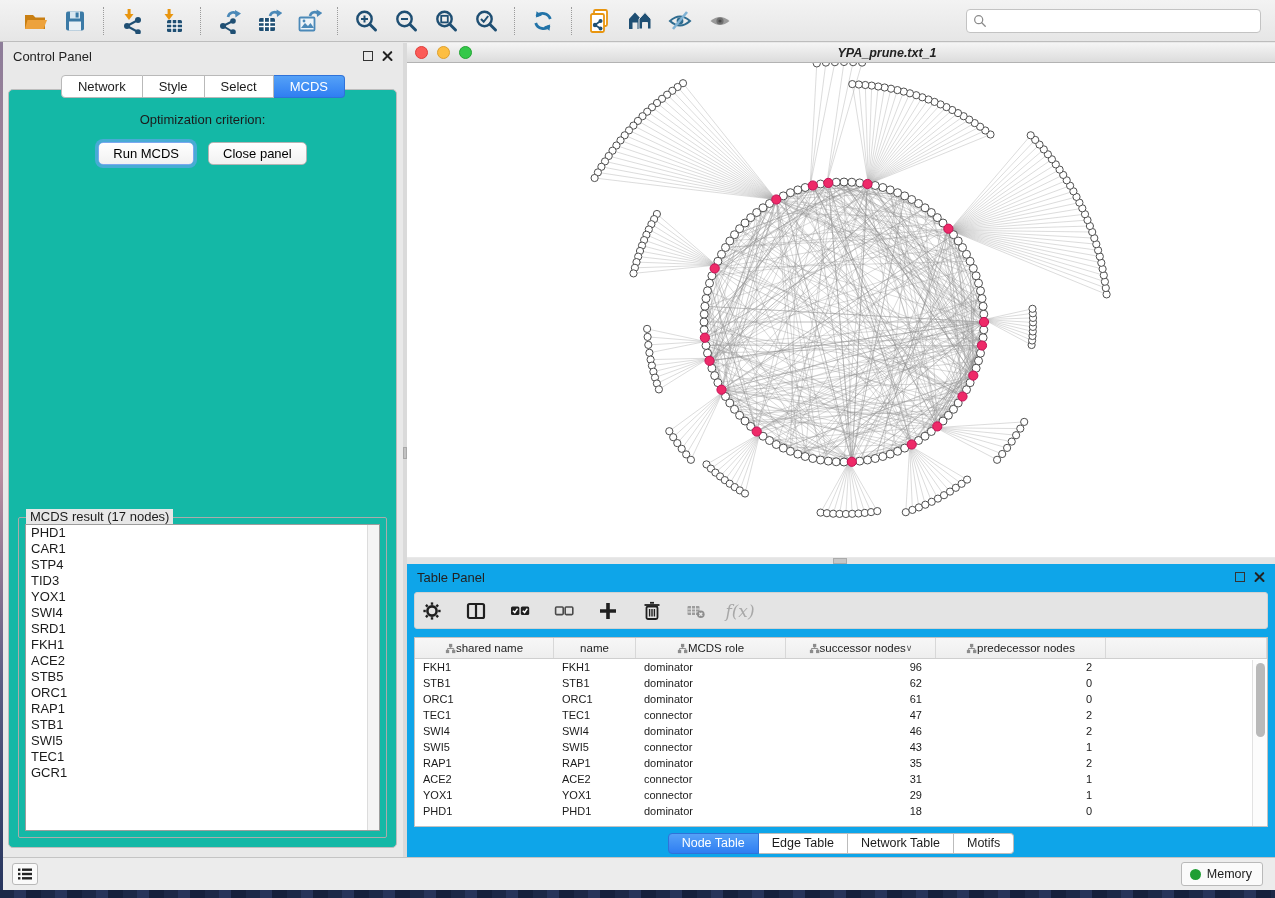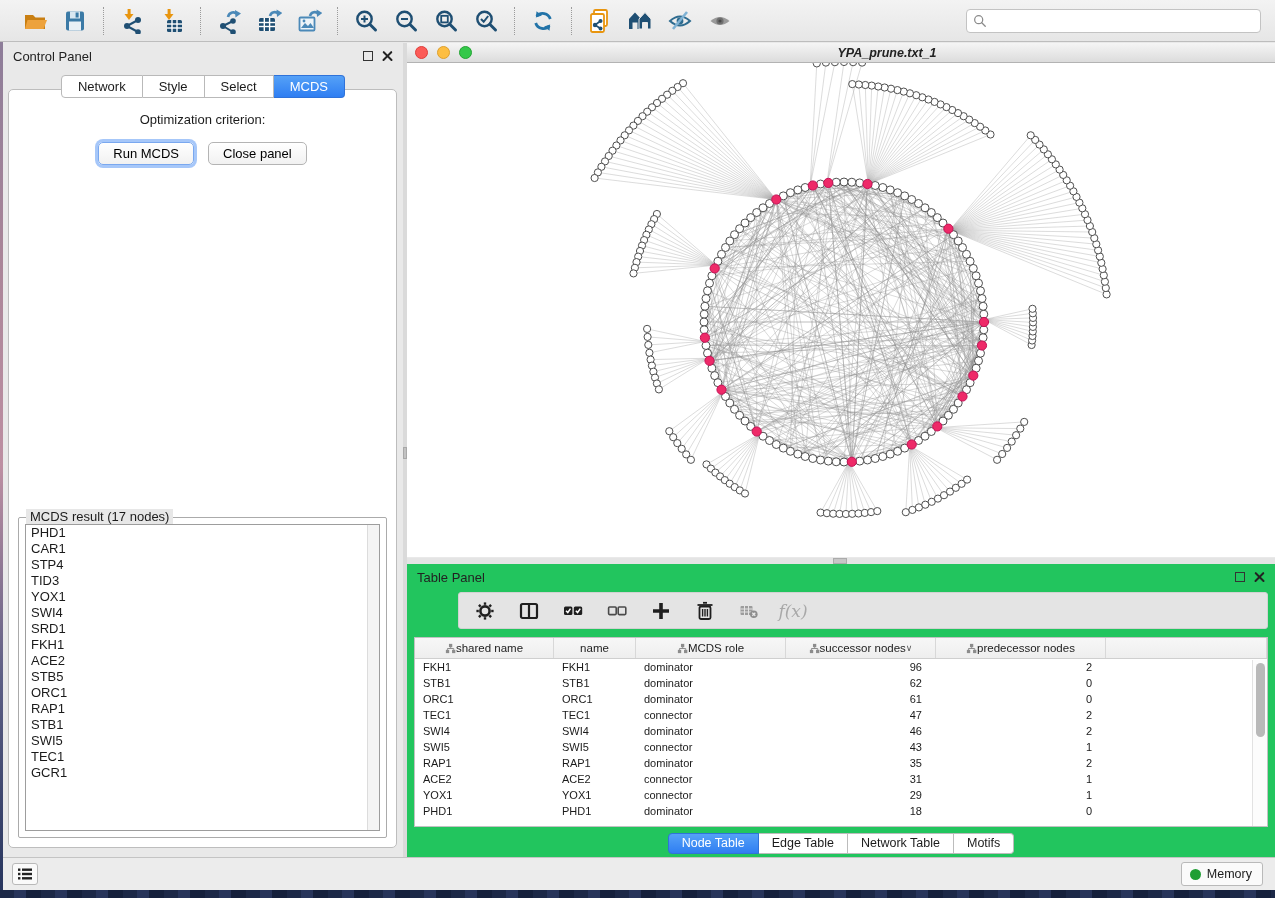--- a/index.html
+++ b/index.html
@@ -40,21 +40,21 @@
   .close-icon:before { transform:rotate(45deg); } .close-icon:after { transform:rotate(-45deg); }
 
   .cp-tabs { display:flex; justify-content:center; margin-top:6px; position:relative; z-index:3;border-radius:11px; }
   .cp-tab { height:23px; line-height:21px; padding:0 16px; background:#fff; border:1px solid #b9b9b9;
     border-left-width:0; font-size:13px; cursor:default; }
   .cp-tab:first-child { border-left-width:1px; border-radius:4px 0 0 4px; }
   .cp-tab:last-child { border-radius:0 4px 4px 0; }
   .cp-tab.active { background:linear-gradient(#55a1f7,#2f7ef2); border-color:#2f72d9; color:#fff; }
 
   .cp-body { position:absolute; left:5px; right:6px; top:46px; bottom:9px;
-    border:1px solid #bdbdbd; border-radius:5px; background:#ffffff; }
+    border:1px solid #bdbdbd; border-radius:5px; background:#14b8a6; }
   .opt-label { text-align:center; margin-top:22px; font-size:13px; }
   .combo { width:316px; height:24px; margin:11px auto 0; background:#fff; border:1px solid #c6c6c6;
     border-radius:5px; display:flex; align-items:center; position:relative; cursor:default;
     box-shadow:0 1px 1px rgba(0,0,0,.08); }
   .combo-text { flex:1; padding:0 8px; font-size:13px; white-space:nowrap; overflow:hidden; }
   .combo-stepper { width:20px; height:24px; margin-right:-1px; border-radius:0 5px 5px 0;
     background:linear-gradient(#6fb0f9,#2474ec); display:flex; flex-direction:column;
     align-items:center; justify-content:center; gap:1px; }
   .combo-stepper svg { width:10px; height:7px; }
   .btn-row { display:flex; justify-content:center; gap:14px; margin-top:15px; }
@@ -86,24 +86,24 @@
   .net-title { position:absolute; left:0; right:0; text-align:center; font-size:12.5px;
     font-weight:700; color:#222; }
   .net-canvas { position:relative; width:868px; height:494px; background:#fff; overflow:hidden; }
 
   
   .h-split { position:absolute; left:407px; top:558px; width:868px; height:6px; background:#e4e4e4; }
   .h-split .grip { position:absolute; left:426px; top:0; width:14px; height:6px;
     background:#c6c6c6; border:1px solid #ababab; }
 
   
-  .table-panel { position:absolute; left:407px; top:564px; width:868px; bottom:41px; background:#22c55e; }
+  .table-panel { position:absolute; left:407px; top:564px; width:868px; bottom:41px; background:#0ea5e9; }
   .tp-toolbar { position:absolute; left:7px; right:7px; top:28px; height:37px;
     background:#e4e4e4; border:1px solid #d2d2d2; border-radius:3px;
-    display:flex; align-items:center; gap:20px; padding:0 14px;margin-left:44px; }
+    display:flex; align-items:center; gap:20px; padding:0 5px; }
   .tp-btn { display:flex; align-items:center; justify-content:center; width:24px; height:24px; }
   .tp-btn svg { width:20px; height:20px; }
   .fx-label { font-family:"DejaVu Serif",serif; font-style:italic; font-size:17px; color:#a8a8a8; }
 
   .node-table { position:absolute; left:7px; right:7px; top:73px; height:190px; background:#fff;
     border:1px solid #c2c2c2; overflow:hidden; }
   .nt-header { display:flex; height:21px; background:linear-gradient(#f7f7f7,#eeeeee);
     border-bottom:1px solid #cfcfcf; }
   .nt-hcell { display:flex; align-items:center; justify-content:center; 
     border-right:1px solid #d8d8d8; font-size:11.5px; color:#222; overflow:hidden; }

